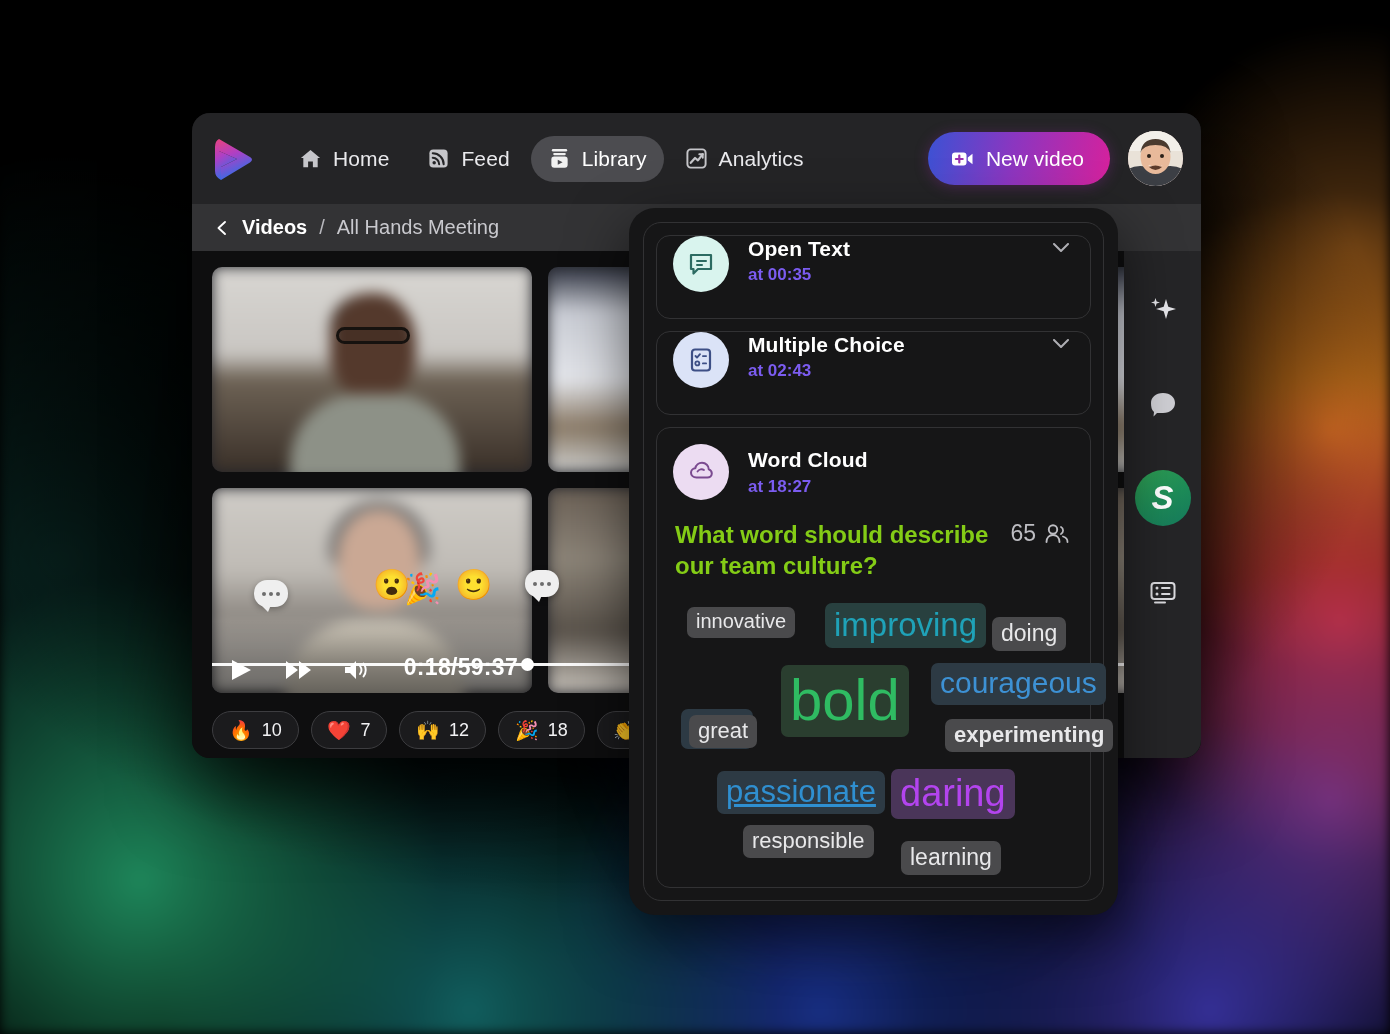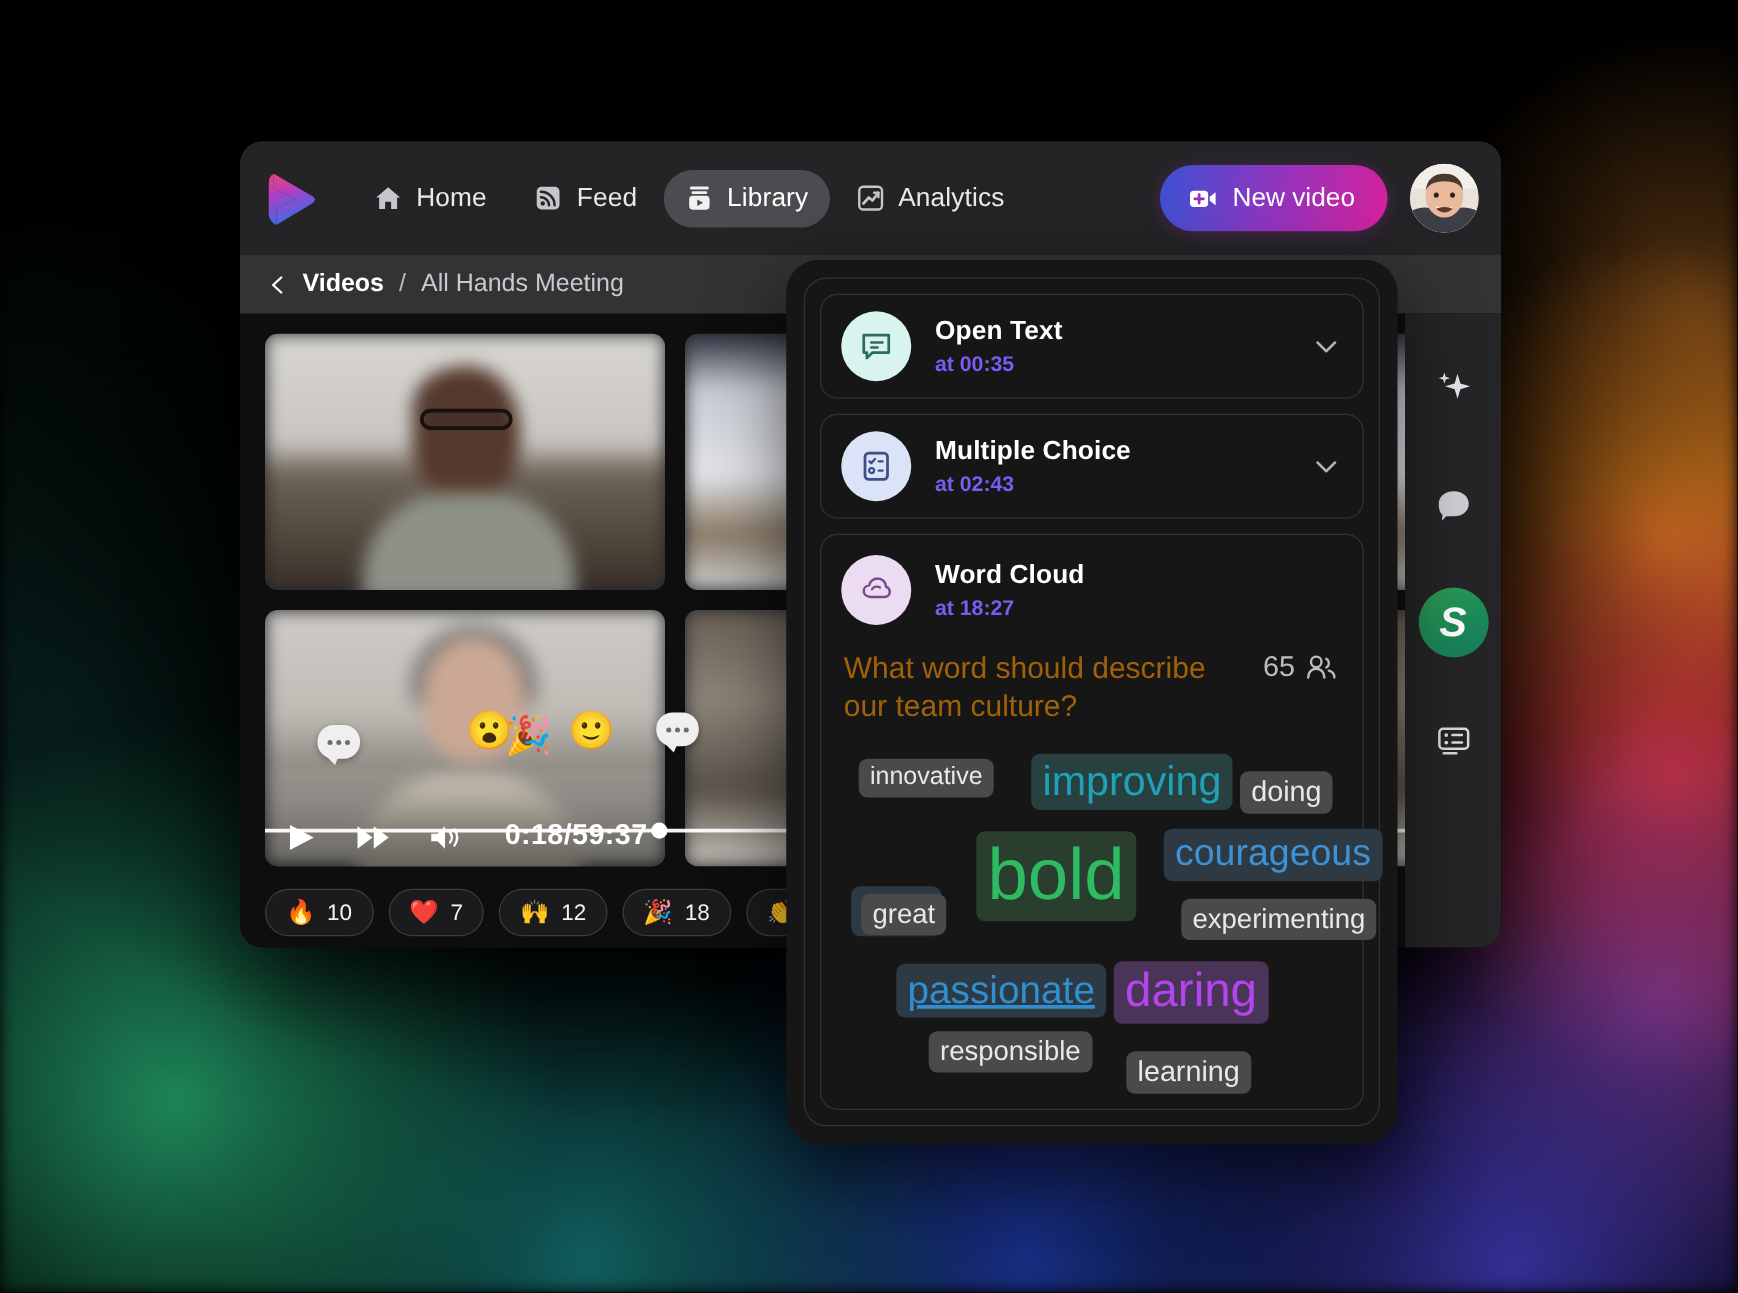--- a/index.html
+++ b/index.html
@@ -245,21 +245,21 @@
     box-shadow: 0 22px 60px rgba(0,0,0,.6);
   }
   .poll-inner {
     height: 100%;
     border: 1px solid #323234;
     border-radius: 18px;
     padding: 12px;
   }
 
   .poll-row {
-    display: flex; align-items: center;
+    display: flex; 
     height: 84px; padding: 0 18px 0 16px;
     border: 1px solid #323234; border-radius: 14px;
     margin-bottom: 12px;
     cursor: pointer;
   }
   .poll-avatar {
     width: 56px; height: 56px; border-radius: 50%;
     display: flex; align-items: center; justify-content: center;
     flex: none; margin-right: 19px;
   }
@@ -268,21 +268,21 @@
   .poll-time  { color: #7b5cf0; font-size: 17px; font-weight: bold; margin-top: 3px; }
   .poll-chev  { margin-left: auto; width: 22px; height: 22px; opacity: .85; }
 
   .wc-card {
     border: 1px solid #323234; border-radius: 14px;
     padding: 16px 16px 20px 16px;
     height: calc(100% - 192px);
   }
   .wc-head { display: flex; align-items: center; }
   .wc-q-row { display: flex; align-items: flex-start; margin-top: 20px; padding: 0 4px 0 2px; }
-  .wc-question { color: #a16207; font-size: 24px; font-weight: normal; line-height: 1.28; max-width: 330px; }
+  .wc-question { color: #84cc16; font-size: 24px; font-weight: bold; line-height: 1.28; max-width: 330px; }
   .wc-count { margin-left: auto; display: flex; align-items: center; gap: 8px; color: #bdbdc2; font-size: 23px; }
   .wc-count svg { width: 26px; height: 22px; }
 
   .cloud { position: relative; margin-top: 22px; height: 290px; }
   .w {
     position: absolute;
     border-radius: 7px;
     padding: 4px 9px 5px 9px;
     white-space: nowrap;
     line-height: 1.08;
@@ -593,21 +593,21 @@
         </div>
 
         <div class="cloud">
             <span class="w" style="left: 14px; top: 4px; font-size: 20px; color: rgb(232, 232, 234); background: rgb(74, 74, 76); font-weight: 400;">innovative</span>
             <span class="w" style="left: 152px; top: 0px; font-size: 33px; color: rgb(31, 162, 184); background: rgb(40, 64, 63); font-weight: 400;">improving</span>
             <span class="w" style="left: 319px; top: 14px; font-size: 23px; color: rgb(232, 232, 234); background: rgb(74, 74, 76); font-weight: 400;">doing</span>
             <span class="w" style="left: 8px; top: 62px; font-size: 28px; color: rgb(61, 145, 212); background: rgb(45, 58, 68); font-weight: 400; margin-top: 44px;">care</span>
             <span class="w" style="left: 258px; top: 60px; font-size: 30px; color: rgb(61, 145, 212); background: rgb(45, 58, 68); font-weight: 400;">courageous</span>
             <span class="w" style="left: 108px; top: 62px; font-size: 58px; color: rgb(47, 187, 98); background: rgb(42, 62, 47); font-weight: 400;">bold</span>
             <span class="w" style="left: 16px; top: 112px; font-size: 22px; color: rgb(232, 232, 234); background: rgb(74, 74, 76); font-weight: 400;">great</span>
-            <span class="w" style="left: 272px; top: 116px; font-size: 22px; color: rgb(232, 232, 234); background: rgb(74, 74, 76); font-weight: 400;">experimenting</span>
+            <span class="w" style="left: 272px; top: 116px; font-size: 22px; color: rgb(232, 232, 234); background: rgb(74, 74, 76); font-weight: 700;">experimenting</span>
             <span class="w" style="left: 44px; top: 168px; font-size: 31px; color: rgb(47, 143, 208); background: rgb(45, 58, 68); font-weight: 400; text-decoration: underline;">passionate</span>
             <span class="w" style="left: 218px; top: 166px; font-size: 38px; color: rgb(179, 68, 238); background: rgb(74, 53, 89); font-weight: 400;">daring</span>
             <span class="w" style="left: 70px; top: 222px; font-size: 22px; color: rgb(232, 232, 234); background: rgb(74, 74, 76); font-weight: 400;">responsible</span>
             <span class="w" style="left: 228px; top: 238px; font-size: 23px; color: rgb(232, 232, 234); background: rgb(74, 74, 76); font-weight: 400;">learning</span>
           </div>
       </div>
     </div>
   </div>
 </div>
 

